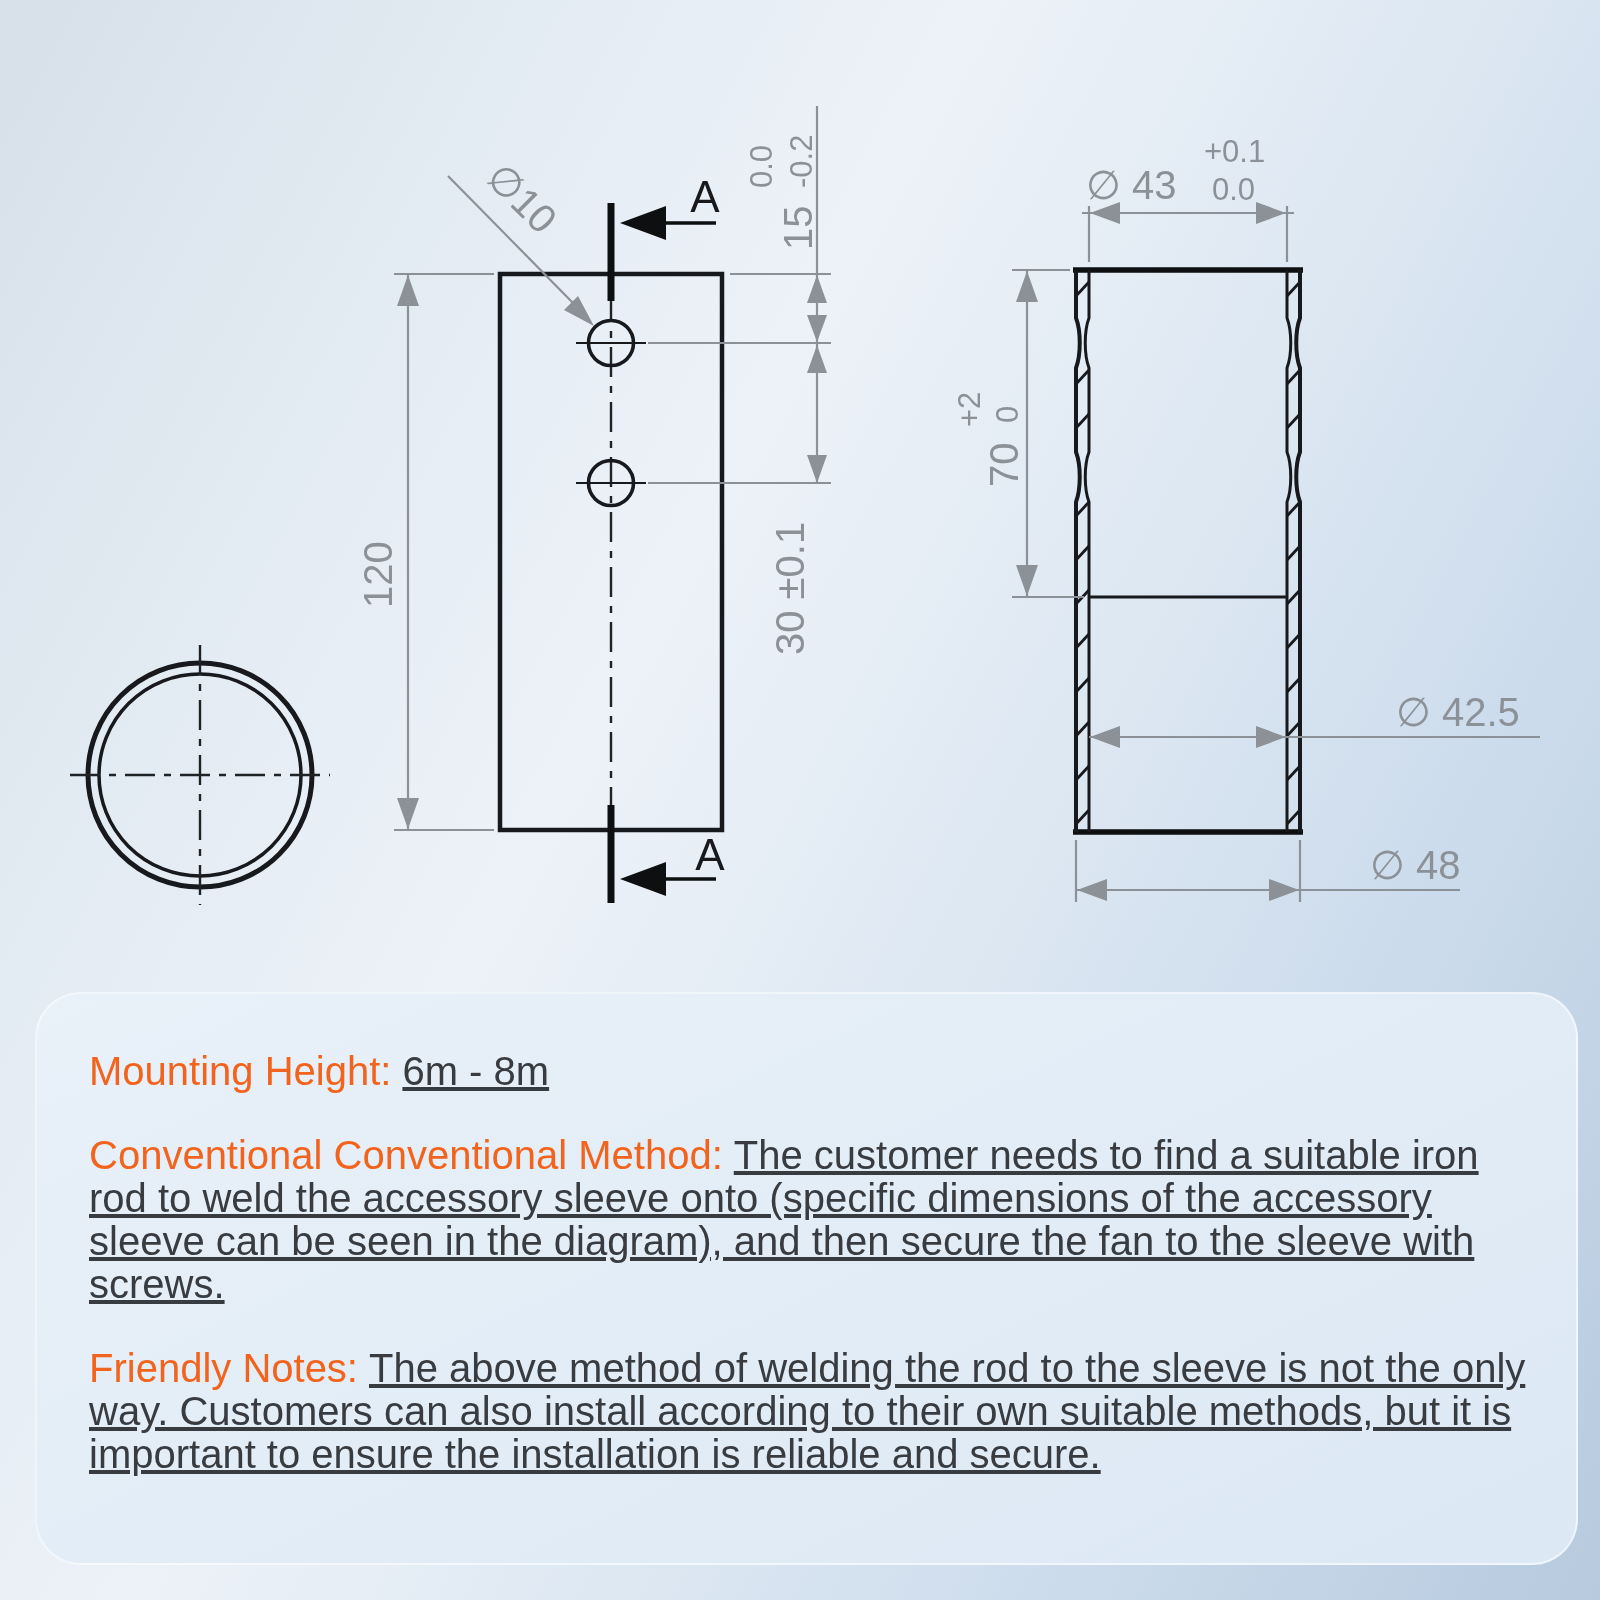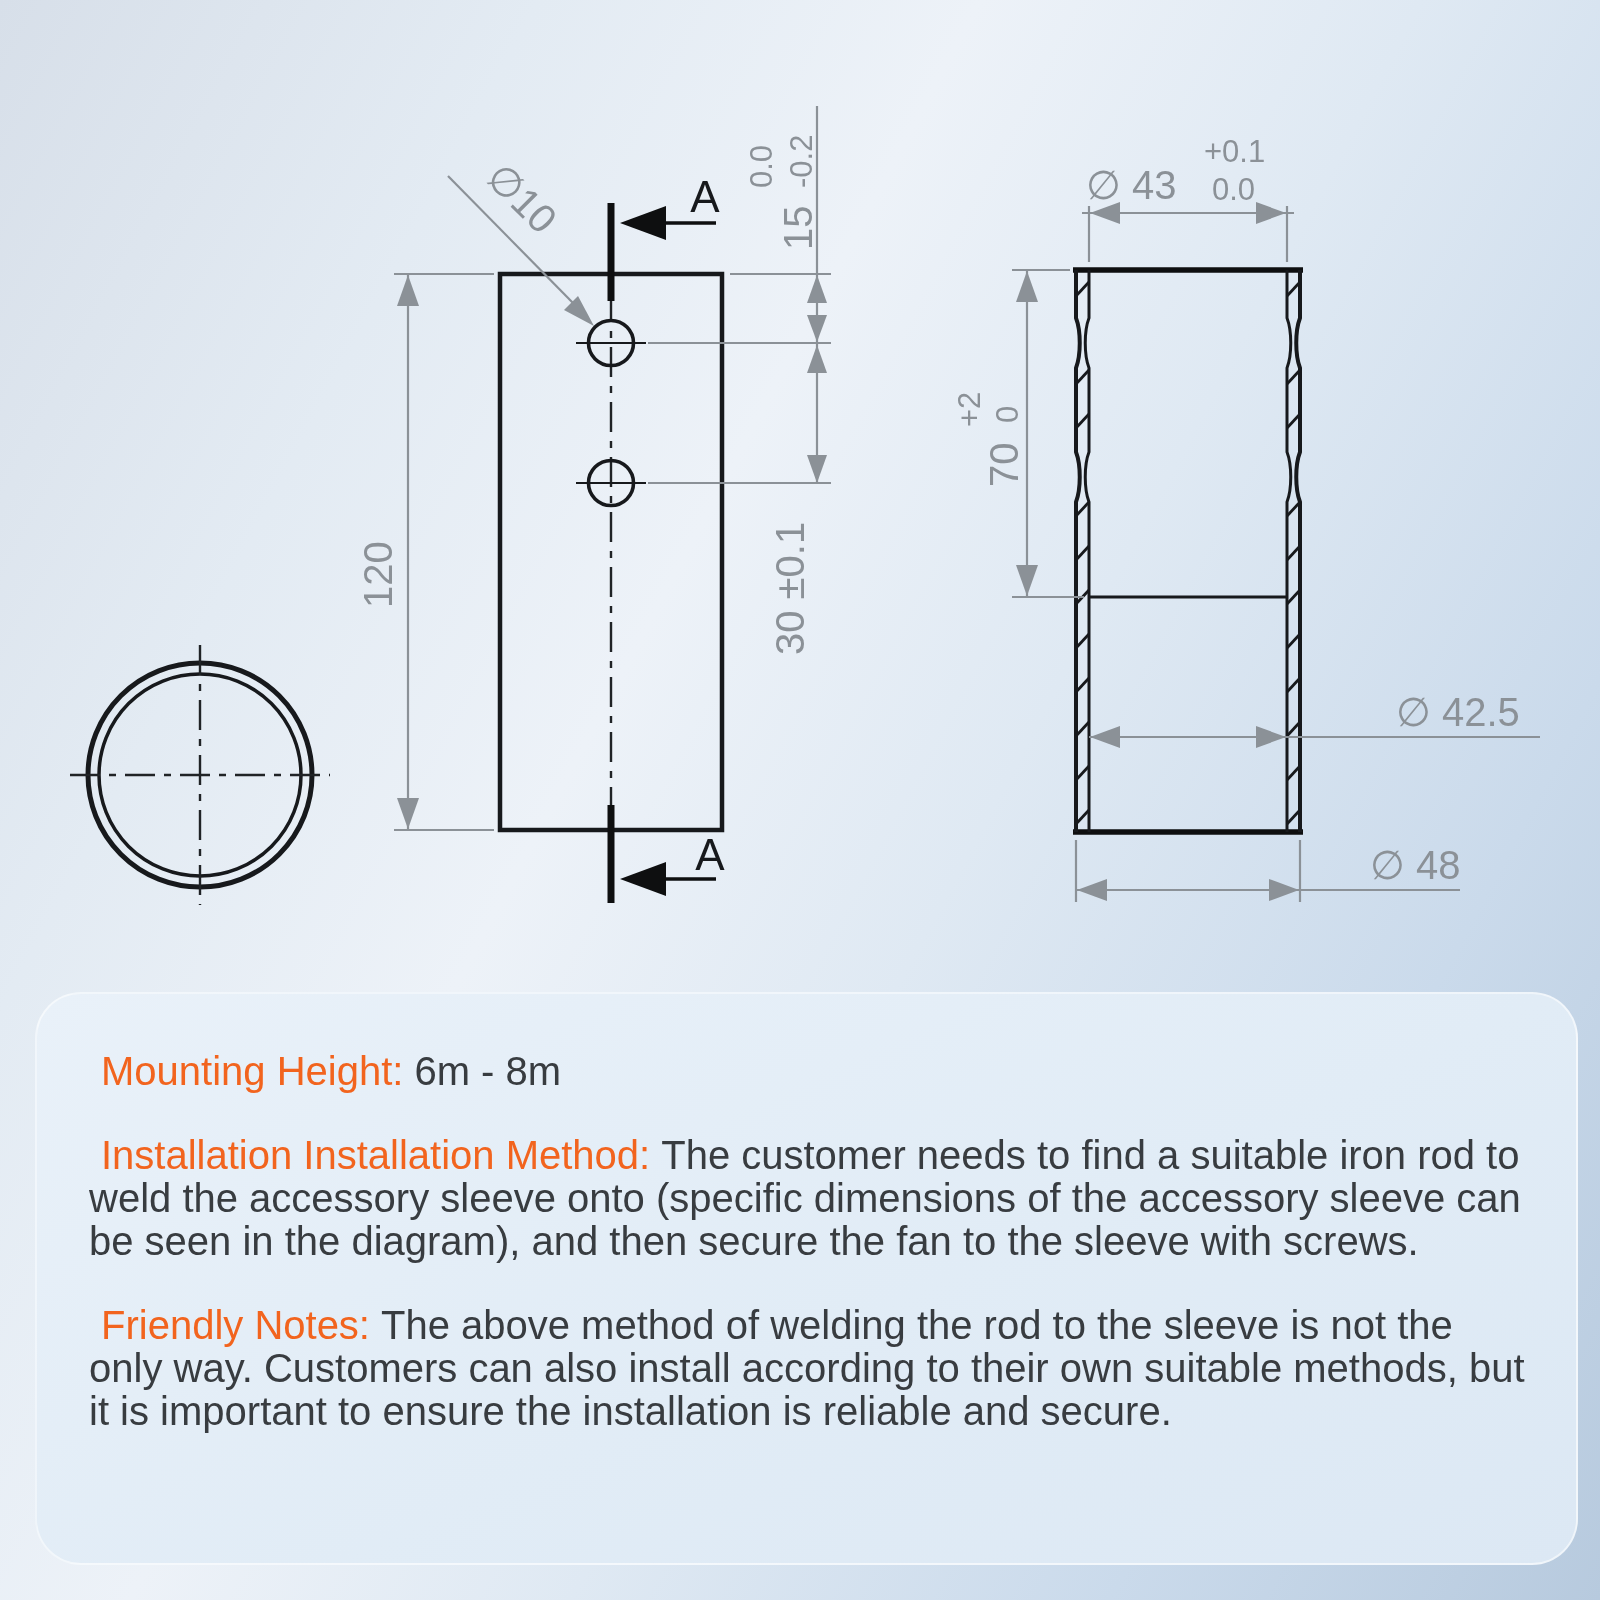--- a/index.html
+++ b/index.html
@@ -14,22 +14,22 @@
   .seclet{font-size:44px;fill:#17191c;}
   .panel{
     position:absolute;left:35px;top:992px;width:1543px;height:573px;
     box-sizing:border-box;border-radius:46px;
     background:linear-gradient(155deg,#e9f1f9 0%,#e1ecf6 55%,#dce8f4 100%);
     border:2px solid rgba(255,255,255,.55);
     padding:56px 48px 40px 52px;
   }
   .note{margin:0 0 41px 0;font-size:40px;line-height:43px;color:#383c40;}
   .note:last-child{margin-bottom:0;}
-  .note-label{color:#f2641e;margin-left:12px;}
-  .note-text{margin-left:11px;}
+  .note-label{color:#f2641e;}
+  .note-text{margin-left:11px;text-decoration:underline;}
 </style>
 </head>
 <body>
 
 <svg id="drawing" width="1600" height="985" viewBox="0 0 1600 985">
 
   <g>
     <circle cx="200" cy="775" r="112" fill="none" stroke="#17191c" stroke-width="5"></circle>
     <circle cx="200" cy="775" r="101" fill="none" stroke="#17191c" stroke-width="3.5"></circle>
     <path d="M70,775 H330" fill="none" stroke="#202326" stroke-width="2.4" stroke-dasharray="30 9 7 9"></path>
@@ -145,18 +145,18 @@
     <polygon points="1299,890 1269,879 1269,901" fill="#8b9197"></polygon>
     <text class="dimtxt" x="1370" y="879">∅ 48</text>
   </g>
 </svg>
 
 <div class="panel">
   <p class="note">
     <span class="note-label">Mounting Height:</span><span class="note-text">6m - 8m</span>
   </p>
   <p class="note">
-    <span class="note-label">Installation Installation Method:</span><span class="note-text">The customer needs to find a suitable iron rod to weld the accessory sleeve onto (specific dimensions of the accessory sleeve can be seen in the diagram), and then secure the fan to the sleeve with screws.</span>
+    <span class="note-label">Conventional Conventional Method:</span><span class="note-text">The customer needs to find a suitable iron rod to weld the accessory sleeve onto (specific dimensions of the accessory sleeve can be seen in the diagram), and then secure the fan to the sleeve with screws.</span>
   </p>
   <p class="note">
     <span class="note-label">Friendly Notes:</span><span class="note-text">The above method of welding the rod to the sleeve is not the only way. Customers can also install according to their own suitable methods, but it is important to ensure the installation is reliable and secure.</span>
   </p>
 </div>
 
 </body></html>

